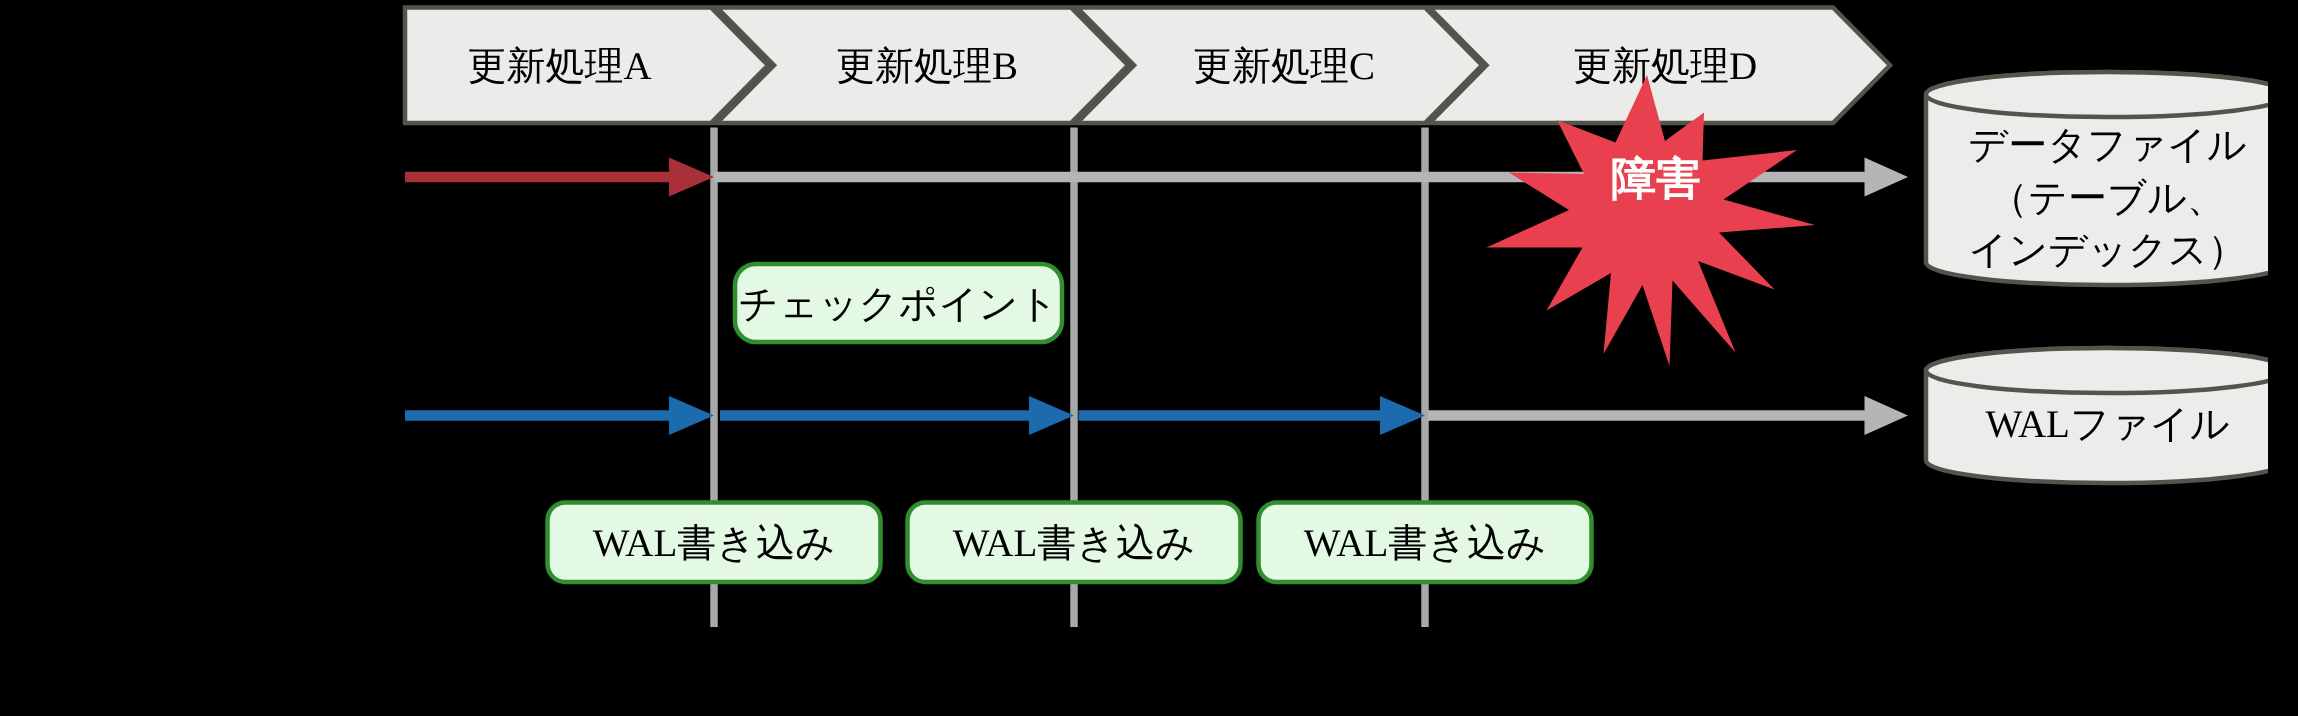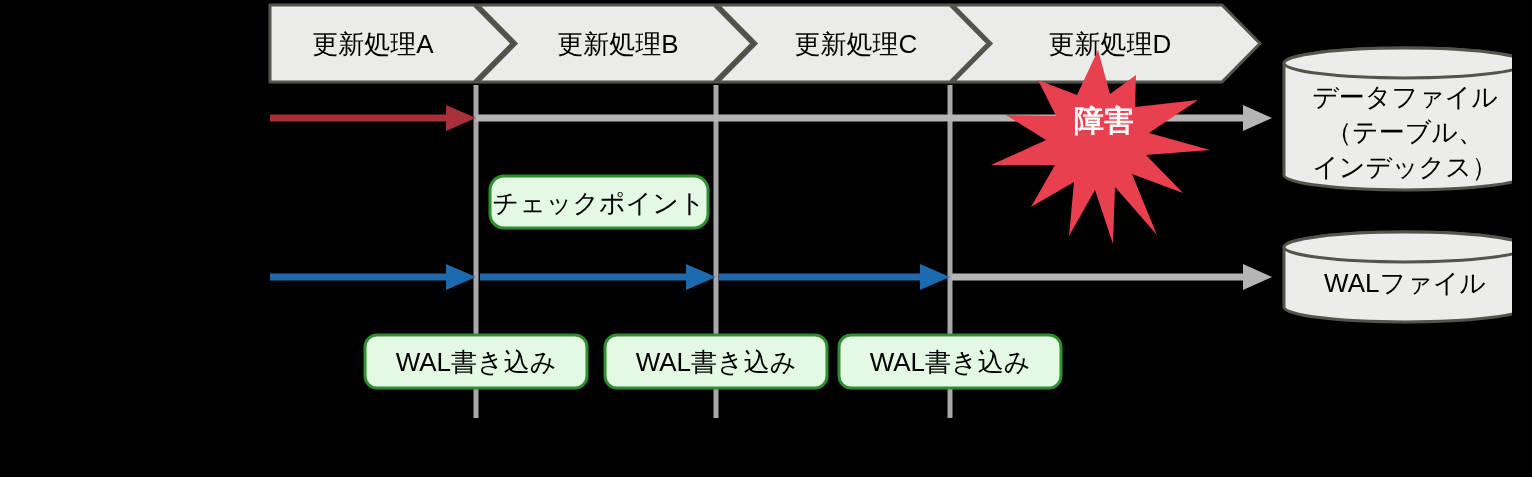--- a/index.html
+++ b/index.html
@@ -5,21 +5,21 @@
   html, body {
     margin: 0;
     padding: 0;
     background: #000000;
   }
   #canvas {
     position: relative;
     width: 1512px;
     height: 477px;
     background: #000000;
-    font-family: Liberation Sans, sans-serif;
+    font-family: Liberation Serif, serif;
     overflow: hidden;
   }
   svg { display: block; }
   .chevron-shape { fill: #ebebe9; stroke: #55544c; stroke-width: 3; stroke-linejoin: miter; }
   .chevron-label { font-size: 26px; fill: #000000; text-anchor: middle; dominant-baseline: central; }
   .divider-line { stroke: #a8a8a8; stroke-width: 5; }
   .gray-line { stroke: #b5b5b5; stroke-width: 7; }
   .gray-head { fill: #b5b5b5; }
   .red-line { stroke: #a93038; stroke-width: 7; }
   .red-head { fill: #a93038; }

